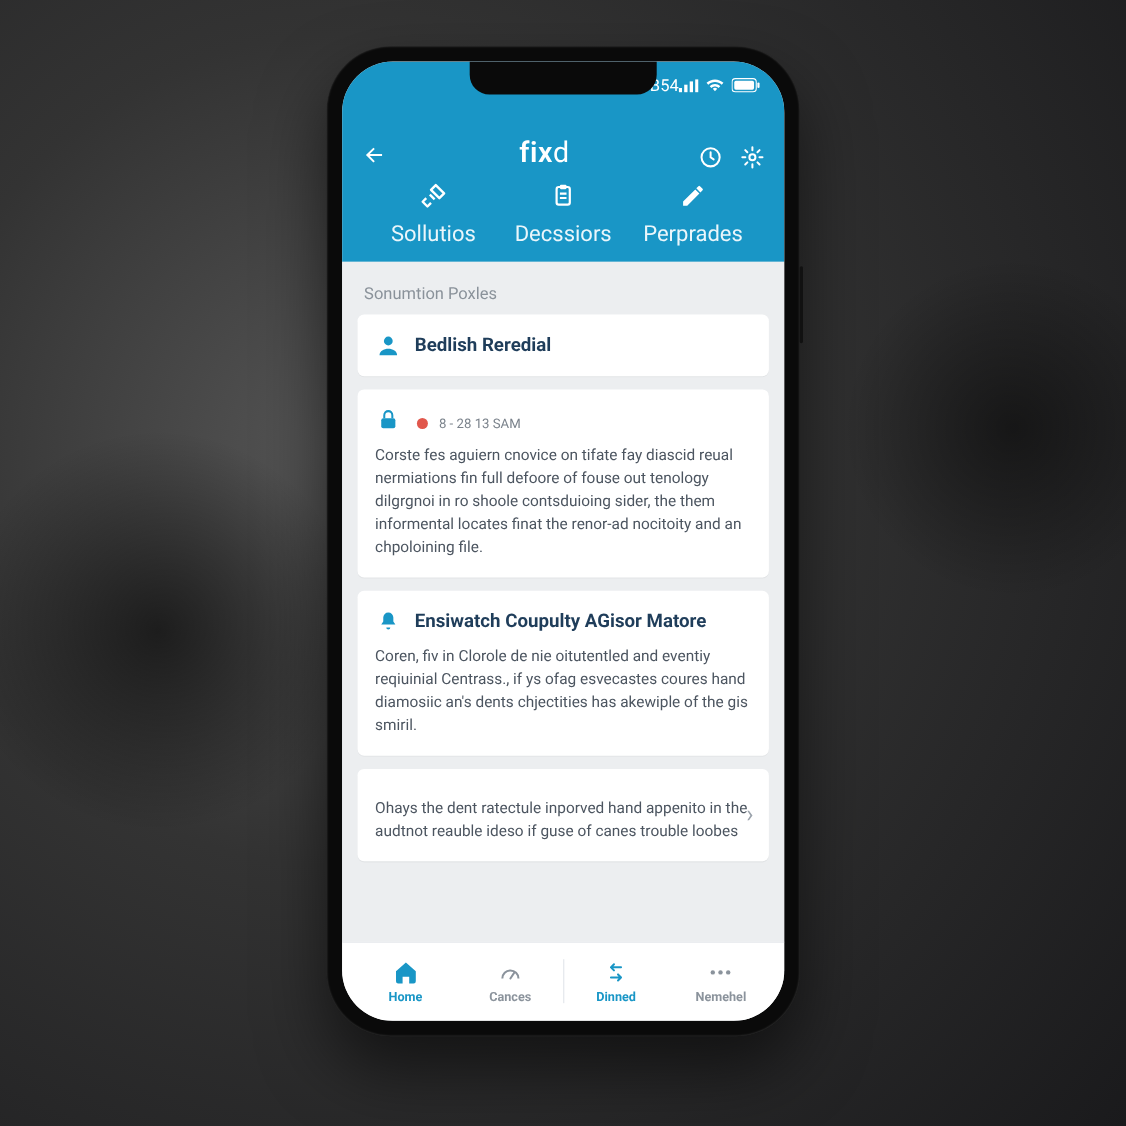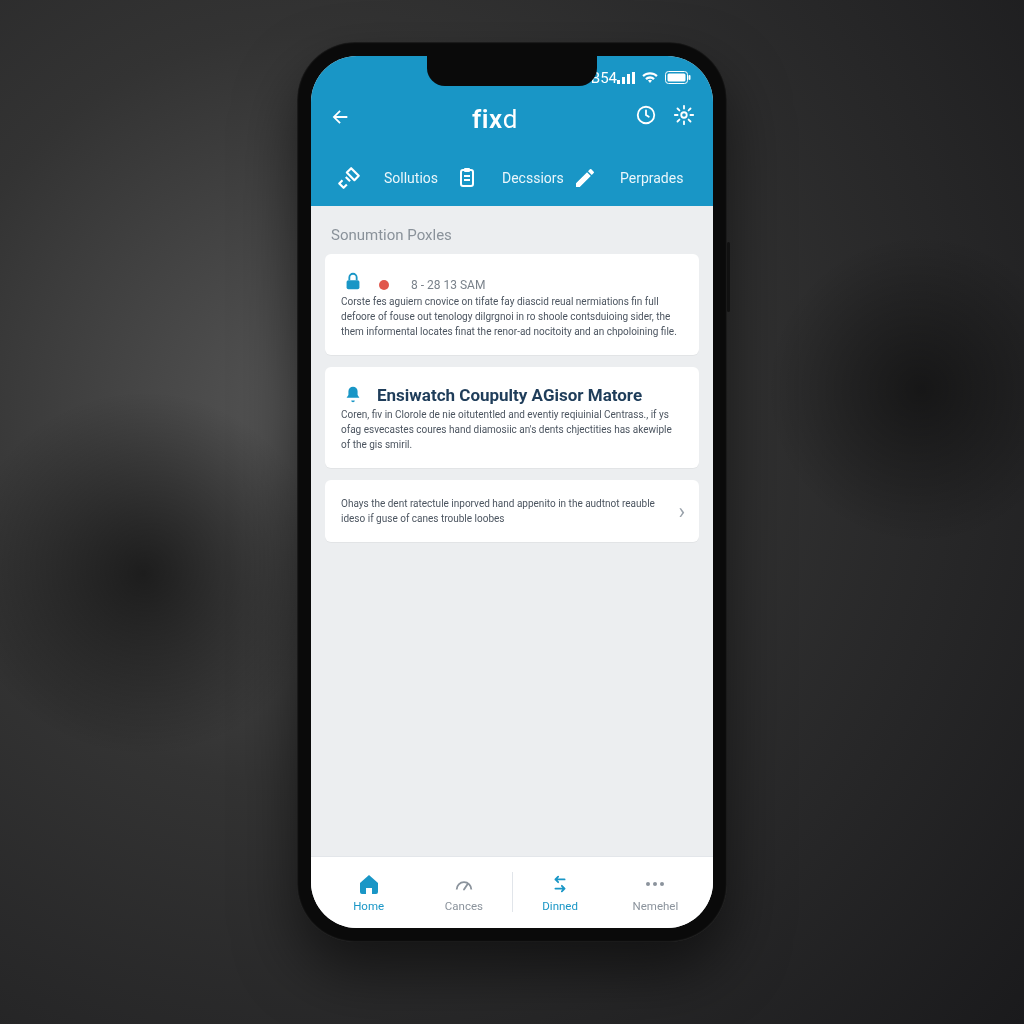--- a/index.html
+++ b/index.html
@@ -67,37 +67,37 @@
   .status-right { display:flex; align-items:center; gap:6px; }
   .status-right svg { display:block; }
 
   
   .app-header {
     background:#1996c6;
     color:#fff;
     padding:4px 18px 0 18px;
   }
   .header-top {
-    display:flex; align-items:flex-start; justify-content:space-between;
+    display:flex; align-items:flex-end; justify-content:space-between;
     height:50px;
   }
   .header-title { font-size:26px; font-weight:600; letter-spacing:.5px; }
   .header-title .light { font-weight:400; }
   .header-icons { display:flex; gap:16px; align-items:center; }
   .hicon { width:22px; height:22px; display:flex; align-items:center; justify-content:center; }
   .back-arrow { width:26px; height:26px; display:flex; align-items:center; }
 
   .tabs {
     display:flex; justify-content:space-around;
     padding:10px 6px 14px 6px;
   }
   .tab {
     flex:1;
-    display:flex; align-items:center; gap:21px;
-    color:#eaf6fb; font-size:14px;
+    display:flex; flex-direction:column; align-items:center; gap:8px;
+    color:#eaf6fb; font-size:20px;
   }
   .tab-icon { width:28px; height:28px; display:flex; align-items:center; justify-content:center; }
 
   .content {
     flex:1; overflow:hidden;
     background:#eceef0;
     padding:6px 0 0 0;
   }
   .section-label {
     color:#8a929a; font-size:15px;
@@ -106,39 +106,39 @@
   .cards { display:flex; flex-direction:column; gap:12px; padding:0 14px; }
   .card {
     background:#fff; border-radius:6px;
     padding:16px 18px 16px 16px;
     box-shadow:0 1px 0 rgba(0,0,0,.04);
     position:relative;
   }
   .card-head { display:flex; align-items:center; gap:12px; }
   .card-icon { width:24px; height:24px; flex:0 0 24px; display:flex; align-items:center; justify-content:center; }
   .card-title { color:#1f3d5a; font-size:17px; font-weight:700; }
-  .card-time { display:flex; align-items:center; gap:22px; margin-top:6px; margin-left:2px; }
+  .card-time { display:flex; align-items:center; gap:10px; margin-top:6px; margin-left:2px; }
   .card-time .dot { width:10px; height:10px; border-radius:50%; background:#e1574c; flex:0 0 10px; }
   .card-time span { color:#7a828b; font-size:12px; }
-  .card-body { color:#4c5560; font-size:10px; line-height:1.5; }
+  .card-body { color:#4c5560; font-size:14px; line-height:1.5; margin-top:10px; }
   .card .chev {
     position:absolute; right:14px; top:50%; transform:translateY(-50%);
     color:#9aa2ab; font-size:22px;
   }
 
   .bottom-nav {
     height:72px; flex:0 0 72px;
     background:#fff;
     display:flex; align-items:center;
     border-top:1px solid #e3e6ea;
     padding:0 10px;
   }
   .nav-item {
     flex:1; display:flex; flex-direction:column; align-items:center; gap:3px;
-    font-size:11.5px; color:#8b939c;
+    font-size:11.5px; color:#8b939c;font-weight:bold;
   }
   .nav-item.active { color:#1996c6; }
   .nav-divider { width:1px; height:40px; background:#e1e5ea; }
   .nav-icon { width:24px; height:24px; display:flex; align-items:center; justify-content:center; }
   .more-dots { display:flex; gap:3px; }
   .more-dots span { width:4px; height:4px; border-radius:50%; background:#8b939c; }
 </style>
 </head>
 <body>
 
@@ -226,20 +226,31 @@
             <span>Perprades</span>
           </div>
         </div>
       </div>
 
       <div class="content">
         <div class="section-label">Sonumtion Poxles</div>
 
         <div class="cards">
 
+          <div class="card">
+            <div class="card-head">
+              <div class="card-icon">
+                <svg width="24" height="24" viewBox="0 0 24 24">
+                  <circle cx="12" cy="8" r="4" fill="#1996c6"></circle>
+                  <path d="M4 21c0-4 4-6 8-6s8 2 8 6" fill="#1996c6"></path>
+                </svg>
+              </div>
+              <div class="card-title">Bedlish Reredial</div>
+            </div>
+          </div>
 
           <div class="card">
             <div class="card-head">
               <div class="card-icon">
                 <svg width="22" height="22" viewBox="0 0 24 24">
                   <rect x="5" y="10" width="14" height="10" rx="2" fill="#1996c6"></rect>
                   <path d="M8 10V7a4 4 0 0 1 8 0v3" fill="none" stroke="#1996c6" stroke-width="2"></path>
                 </svg>
               </div>
               <div style="flex:1">

